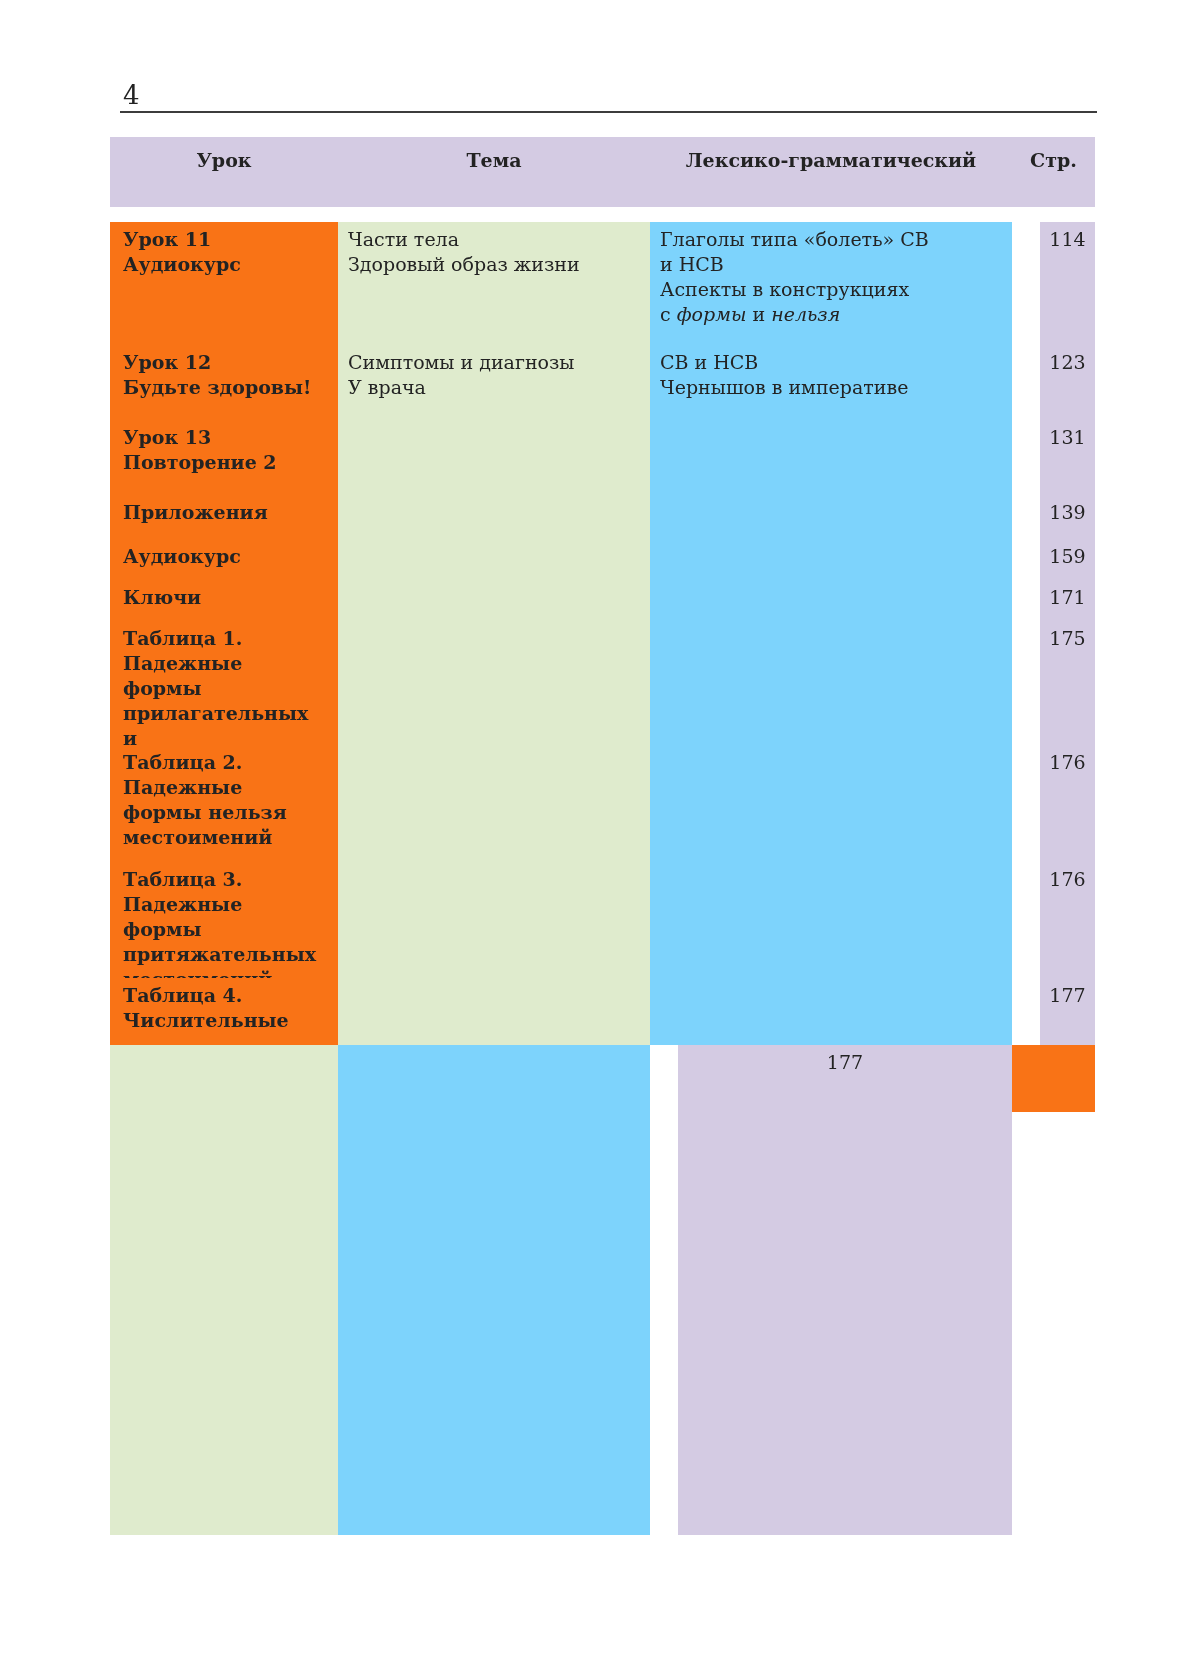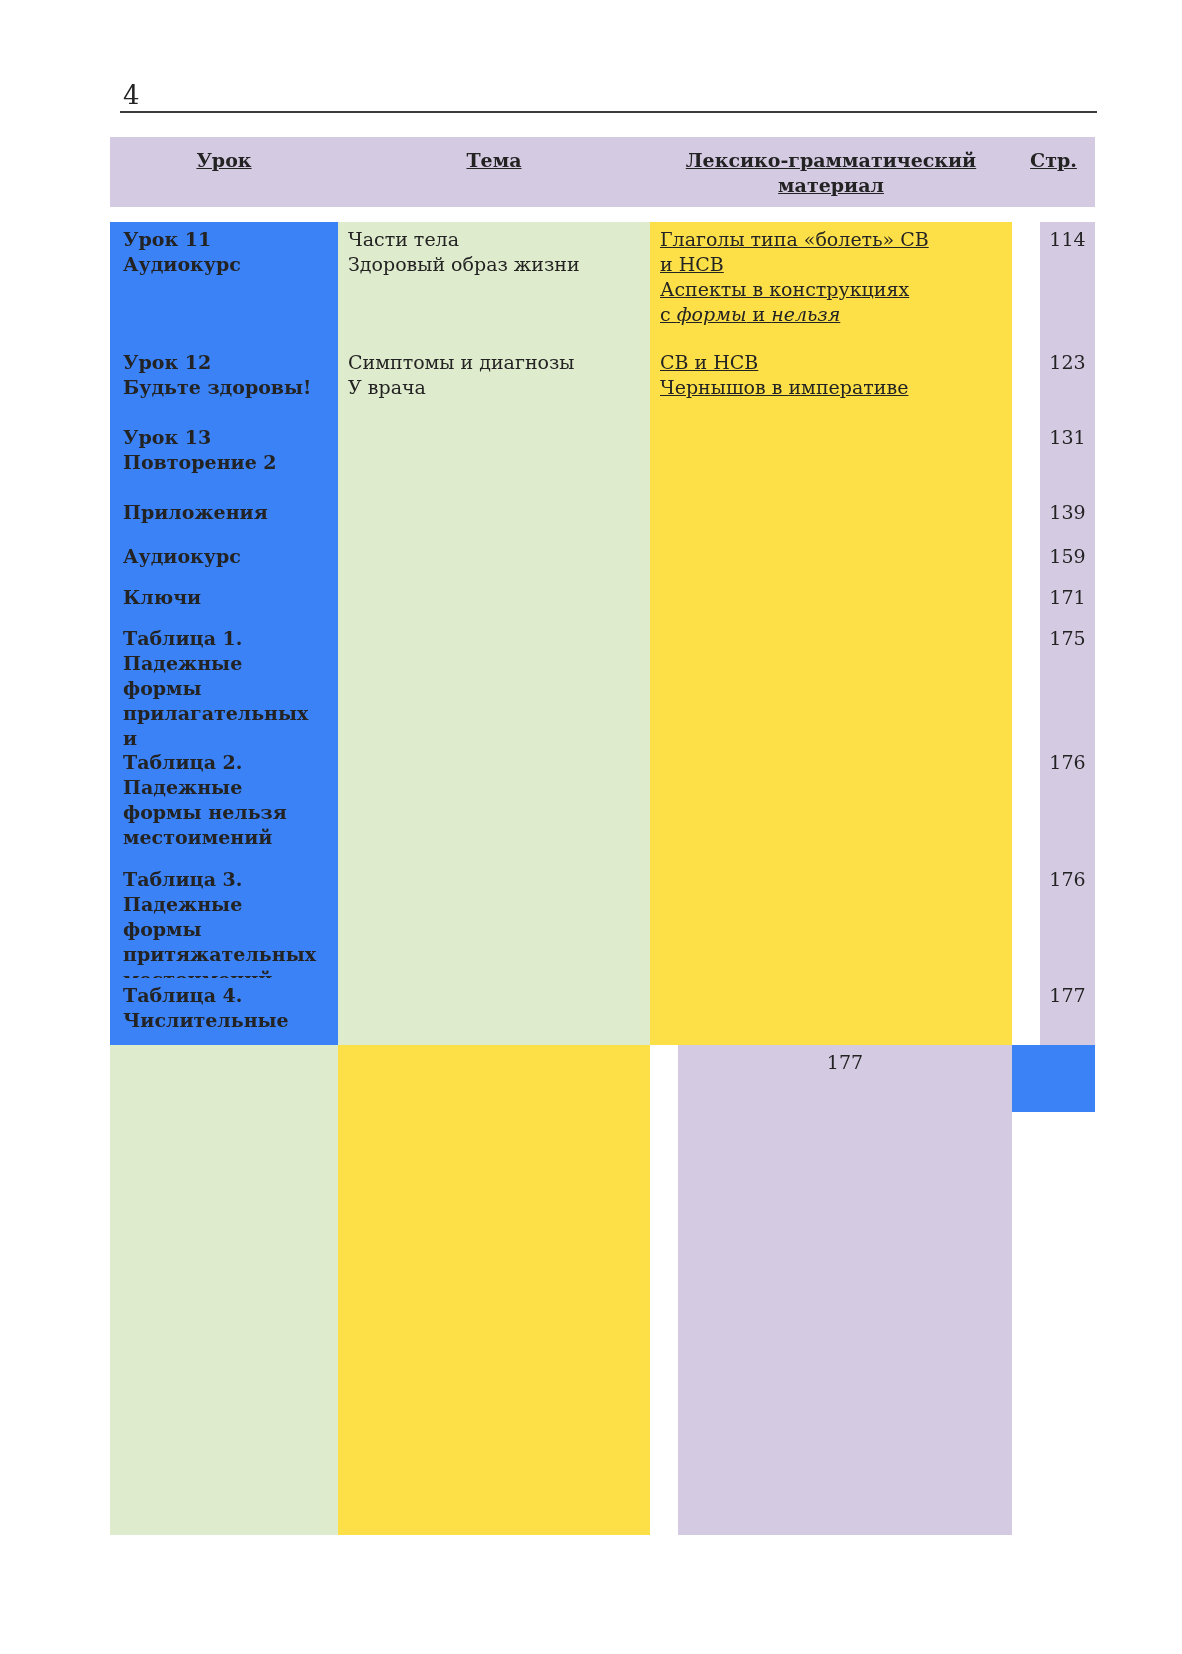--- a/index.html
+++ b/index.html
@@ -48,39 +48,38 @@
     background: #d4cbe3;
     box-sizing: border-box;
   }
   .th {
     font-weight: bold;
     font-size: 19px;
     line-height: 25px;
     text-align: center;
     padding-top: 11px;
     box-sizing: border-box;
-    text-decoration: underline;
   }
   .toc-body {
     margin-top: 15px;
     display: grid;
     grid-template-columns: 228px 312px 362px 83px;
     grid-template-rows: 123px 75px 75px 44px 41px 41px 124px 117px 116px 67px 67px 1fr;
     height: 1313px;
   }
   .cell {
     font-size: 19px;
     line-height: 25px;
     padding-top: 5px;
     box-sizing: border-box;
     overflow: hidden;
   }
-  .c1 { background: #3b82f6; font-weight: bold; padding-left: 13px; padding-right: 22px; }
+  .c1 { background: #f97316; font-weight: bold; padding-left: 13px; padding-right: 22px; }
   .c2 { background: #dfebcd; padding-left: 10px; padding-right: 5px; }
-  .c3 { background: #fde047; padding-left: 10px; padding-right: 5px; text-decoration: underline; }
+  .c3 { background: #7dd3fc; padding-left: 10px; padding-right: 5px; }
   .c4 { background: #d4cbe3; text-align: center; margin-left: 28px; }
   .line { min-height: 25px; }
   em { font-style: italic; }
 </style>
 </head>
 <body>
 
 <div class="page">
 
   <div class="running-head">
@@ -88,21 +87,20 @@
   </div>
   <div class="head-rule"></div>
 
   <div class="toc">
 
     <div class="toc-head">
       <div class="th">Урок</div>
       <div class="th">Тема</div>
       <div class="th">
         <div class="line">Лексико-грамматический</div>
-        <div class="line">материал</div>
       </div>
       <div class="th">Стр.</div>
     </div>
 
     <div class="toc-body">
 
       <div class="cell c1">
         <div class="line">Урок 11</div>
         <div class="line">Аудиокурс</div>
       </div>

